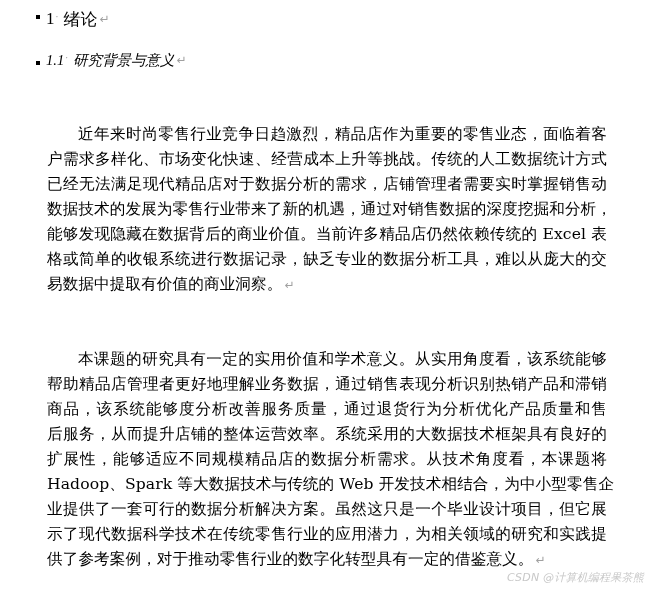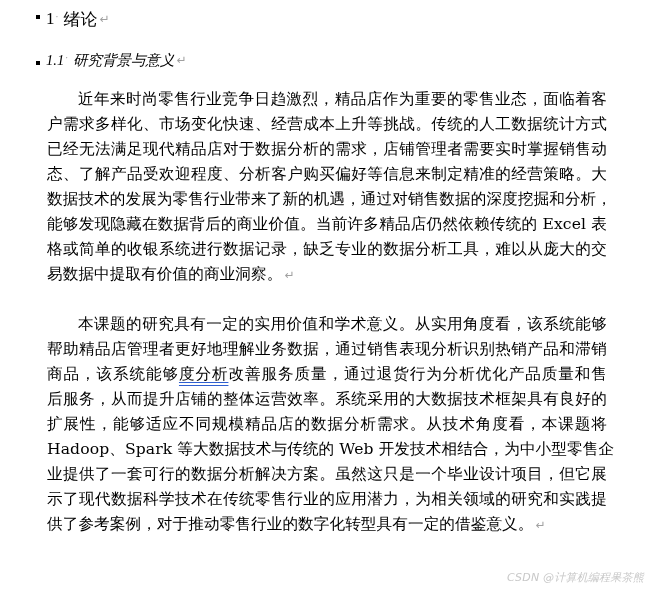--- a/index.html
+++ b/index.html
@@ -67,38 +67,38 @@
     font-family: "DejaVu Sans", sans-serif;
   }
   .body-text {
     position: absolute;
     left: 47px;
     width: 560px;
     font-size: 15.6px;
     line-height: 25px;
     text-align: justify;
     letter-spacing: 0.1px;
+    margin-top: 35px;
   }
   .p1 { top: 87px; }
   .p2 { top: 312px; }
   .line {
     display: block;
     white-space: nowrap;
     text-align-last: justify;
     text-align: justify;
     height: 25px;
   }
   .line.last {
     text-align-last: left;
   }
   .line.indent {
     padding-left: 31px;
   }
   .grammar-underline {
-    text-decoration: underline;
     text-decoration-style: double;
     text-decoration-color: #2f5fd0;
     text-underline-offset: 3px;
   }
   .watermark {
     position: absolute;
     left: 507px;
     top: 570px;
     font-family: "DejaVu Sans", sans-serif;
     font-size: 11px;
@@ -126,21 +126,20 @@
     <span class="num">1.1</span>
     <span class="dot">·</span>
     <span>研究背景与意义</span>
     <span class="pilcrow">↵</span>
   </div>
 
   <div class="body-text p1">
     <span class="line indent">近年来时尚零售行业竞争日趋激烈，精品店作为重要的零售业态，面临着客</span>
     <span class="line">户需求多样化、市场变化快速、经营成本上升等挑战。传统的人工数据统计方式</span>
     <span class="line">已经无法满足现代精品店对于数据分析的需求，店铺管理者需要实时掌握销售动</span>
-    <span class="line">态、了解产品受欢迎程度、分析客户购买偏好等信息来制定精准的经营策略。大</span>
     <span class="line">数据技术的发展为零售行业带来了新的机遇，通过对销售数据的深度挖掘和分析，</span>
     <span class="line">能够发现隐藏在数据背后的商业价值。当前许多精品店仍然依赖传统的 Excel 表</span>
     <span class="line">格或简单的收银系统进行数据记录，缺乏专业的数据分析工具，难以从庞大的交</span>
     <span class="line last"><span>易数据中提取有价值的商业洞察。</span><span class="pilcrow">↵</span></span>
   </div>
 
   <div class="body-text p2">
     <span class="line indent">本课题的研究具有一定的实用价值和学术意义。从实用角度看，该系统能够</span>
     <span class="line">帮助精品店管理者更好地理解业务数据，通过销售表现分析识别热销产品和滞销</span>
     <span class="line"><span>商品，该系统能够</span><span class="grammar-underline">度分析</span><span>改善服务质量，通过退货行为分析优化产品质量和售</span></span>

